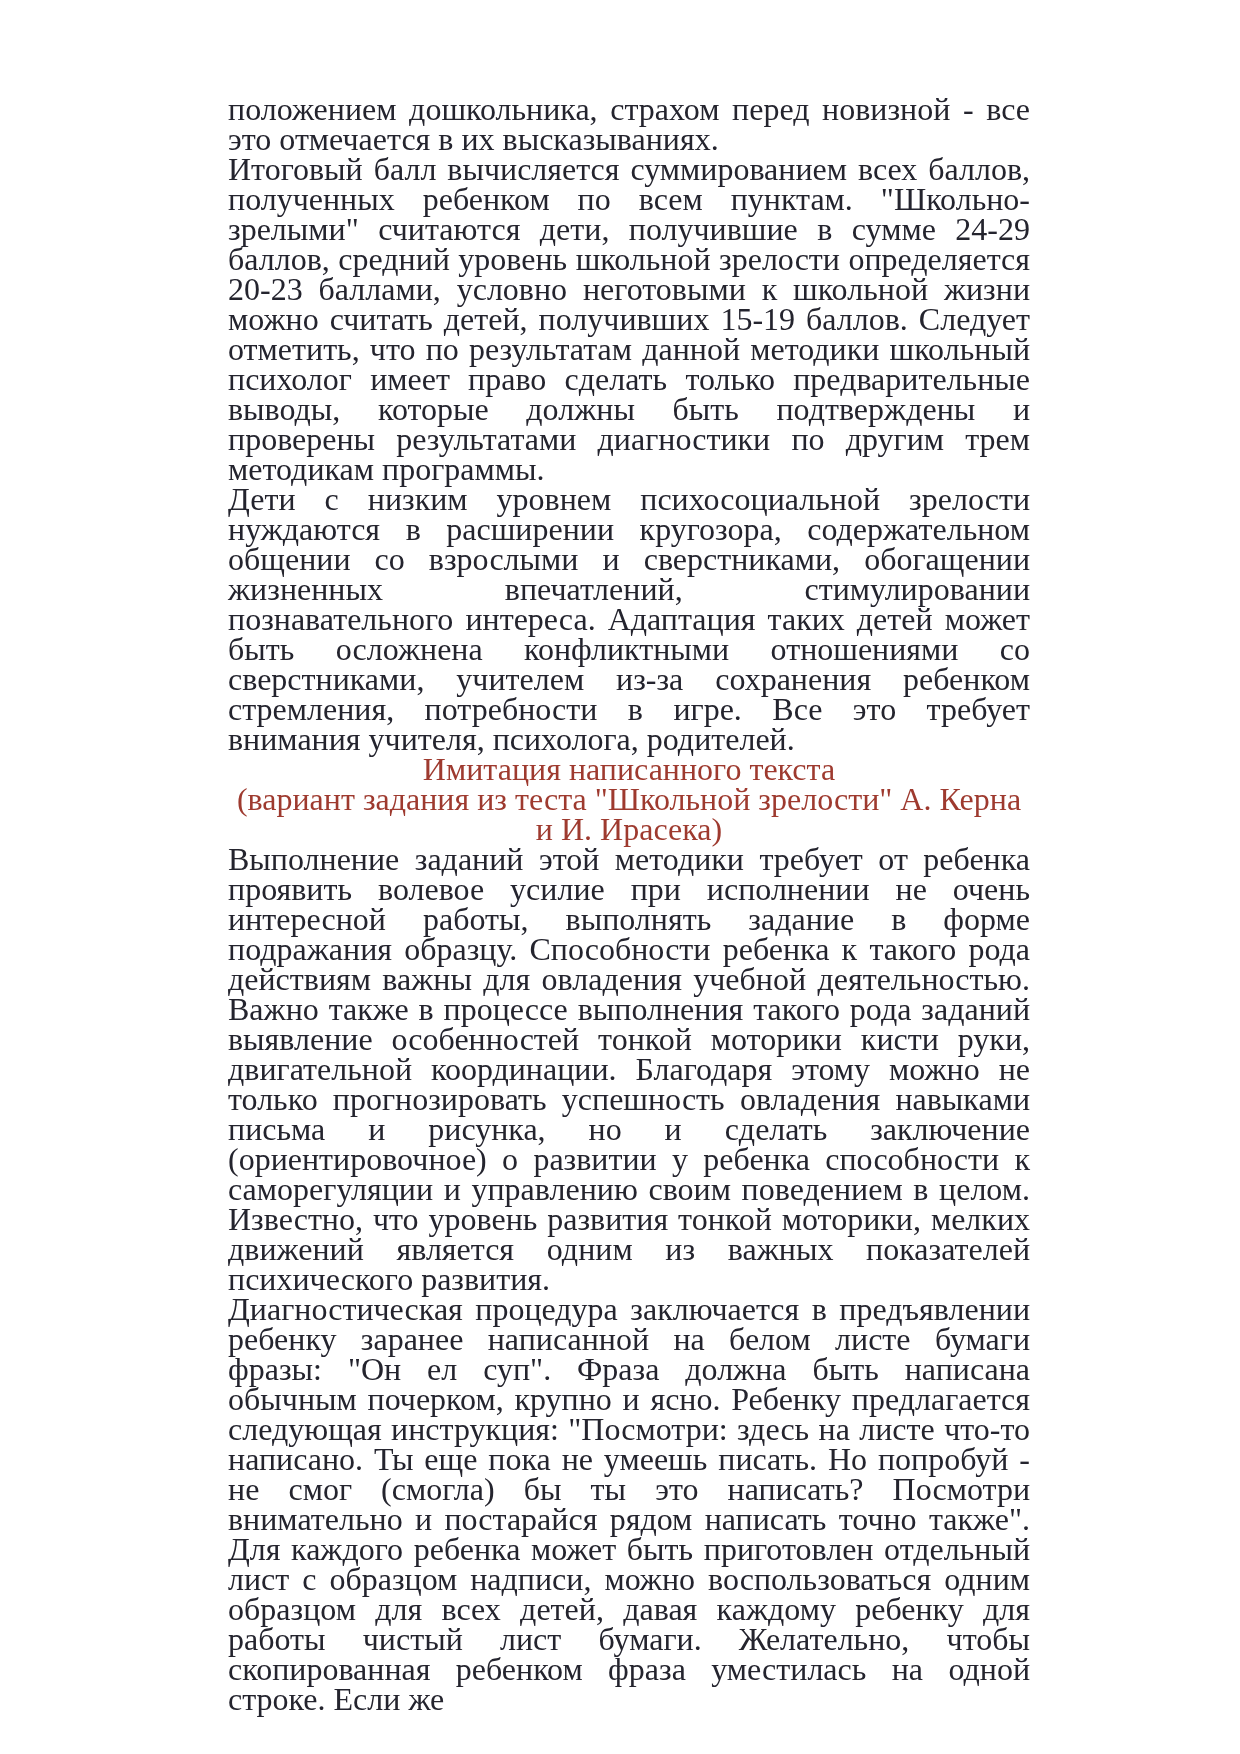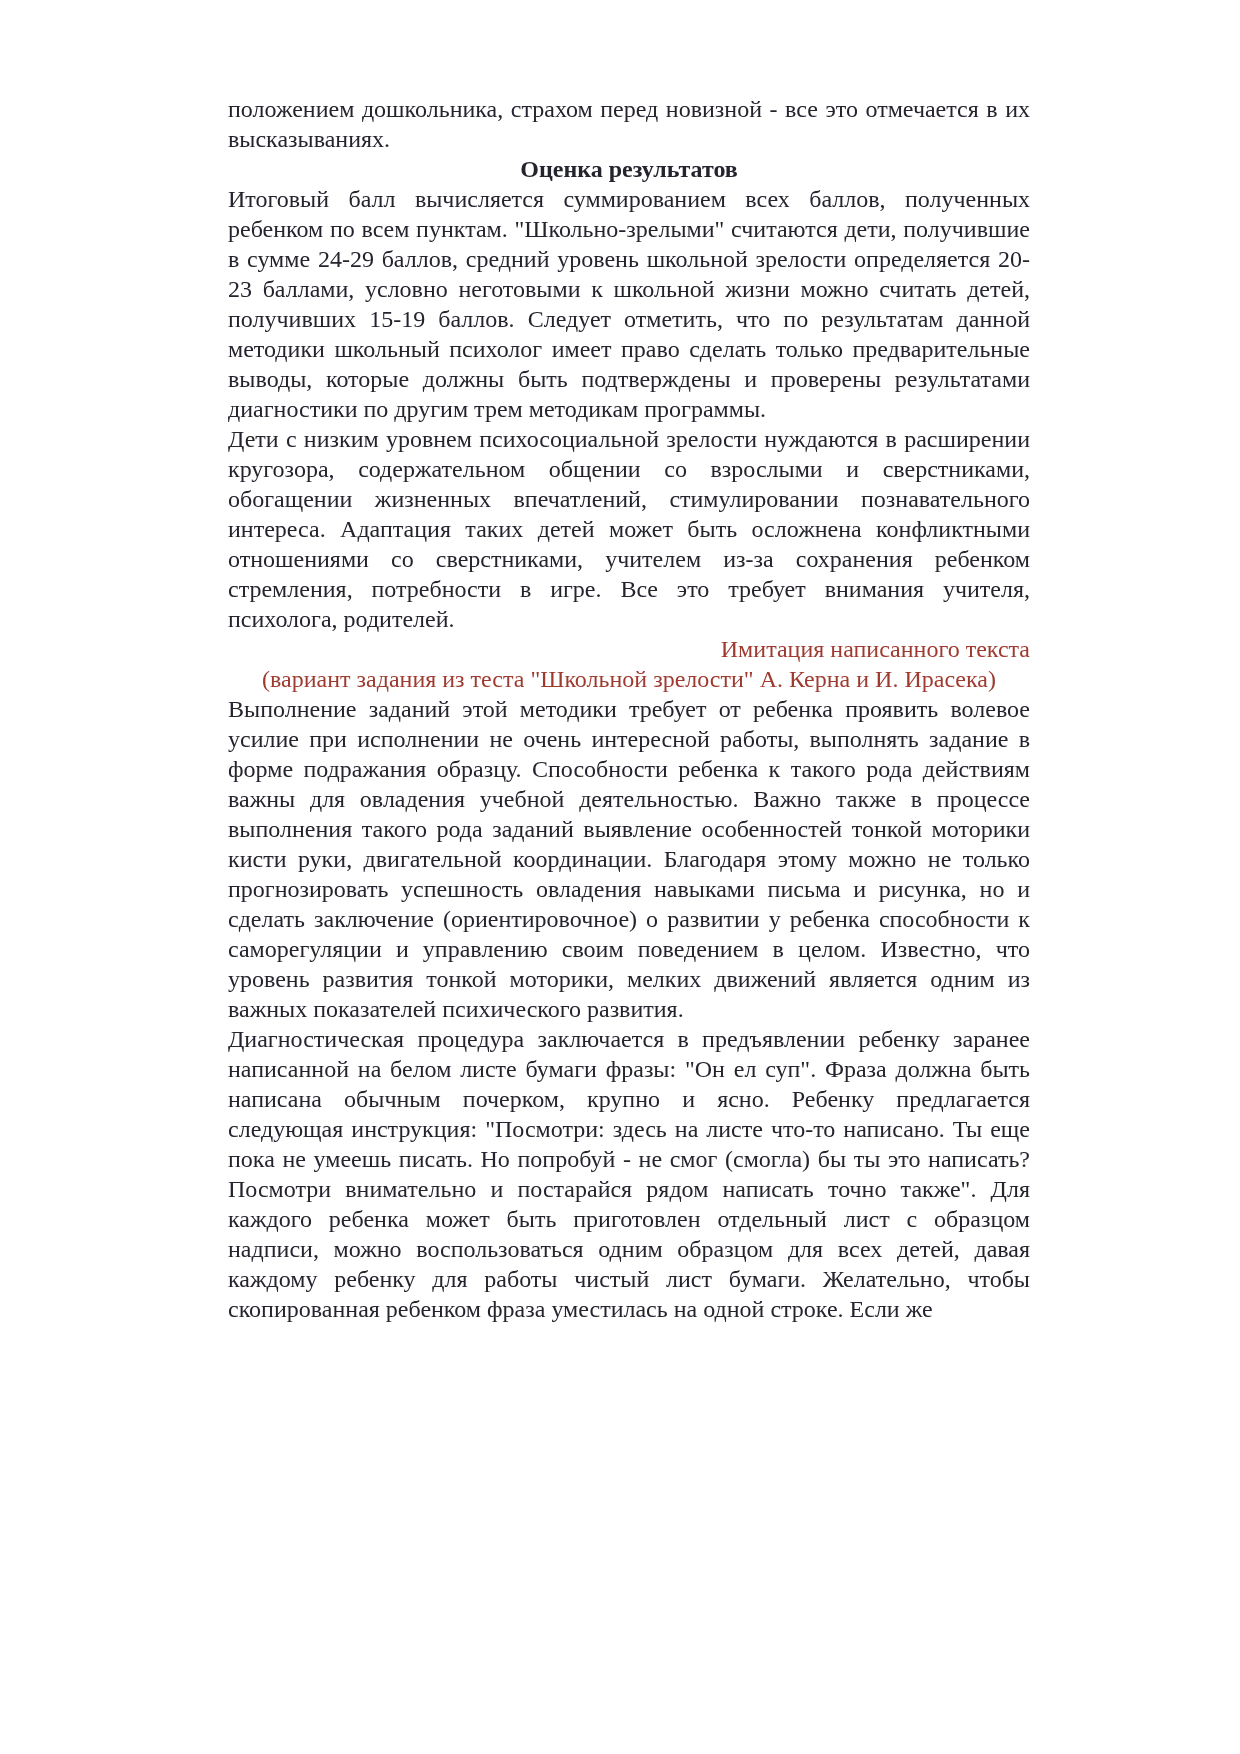--- a/index.html
+++ b/index.html
@@ -15,56 +15,55 @@
   }
   .page{
     position:relative;
     width:1240px;
     height:1754px;
     margin:0 auto;
     background:var(--page-background);
     box-sizing:border-box;
     padding:94px 210px 0 228px;
     font-family:"Liberation Serif","DejaVu Serif",serif;
-    font-size:24px;
+    font-size:32px;
     line-height:30px;
     color:var(--body-text);
     overflow:hidden;
   }
   .page p{
     margin:0;
     text-align:justify;
     text-justify:inter-word;
   }
   .page p.heading{
     text-align:center;
     font-weight:bold;
   }
   .page p.heading-accent{
-    text-align:right;
+    text-align:center;
     font-weight:normal;
     color:var(--heading-accent);
   }
   .page p.subheading-accent{
     text-align:center;
     font-weight:normal;
     color:var(--heading-accent);
   }
   .inline-bold{
     font-weight:normal;
   }
 </style>
 </head>
 <body>
 
 <div class="page">
 
   <p>положением дошкольника, страхом перед новизной - все это отмечается в их высказываниях.</p>
 
-  <p class="heading">Оценка результатов</p>
 
   <p>Итоговый балл вычисляется суммированием всех баллов, полученных ребенком по всем пунктам. "Школьно-зрелыми" считаются дети, получившие в сумме 24-29 баллов, средний уровень школьной зрелости определяется 20-23 баллами, условно неготовыми к школьной жизни можно считать детей, получивших 15-19 баллов. Следует отметить, что по результатам данной методики школьный психолог имеет право сделать только предварительные выводы, которые должны быть подтверждены и проверены результатами диагностики по другим трем методикам программы.</p>
 
   <p>Дети с низким уровнем психосоциальной зрелости нуждаются в расширении кругозора, содержательном общении со взрослыми и сверстниками, обогащении жизненных впечатлений, стимулировании познавательного интереса. Адаптация таких детей может быть осложнена конфликтными отношениями со сверстниками, учителем из-за сохранения ребенком стремления, потребности в игре. Все это требует внимания учителя, психолога, родителей.</p>
 
   <p class="heading-accent">Имитация написанного текста</p>
 
   <p class="subheading-accent">(вариант задания из теста "Школьной зрелости" А. Керна и И. Ирасека)</p>
 
   <p>Выполнение заданий этой методики требует от ребенка проявить волевое усилие при исполнении не очень интересной работы, выполнять задание в форме подражания образцу. Способности ребенка к такого рода действиям важны для овладения учебной деятельностью. Важно также в процессе выполнения такого рода заданий выявление особенностей тонкой моторики кисти руки, двигательной координации. Благодаря этому можно не только прогнозировать успешность овладения навыками письма и рисунка, но и сделать заключение (ориентировочное) о развитии у ребенка способности к саморегуляции и управлению своим поведением в целом. Известно, что уровень развития тонкой моторики, мелких движений является одним из важных показателей психического развития.</p>

